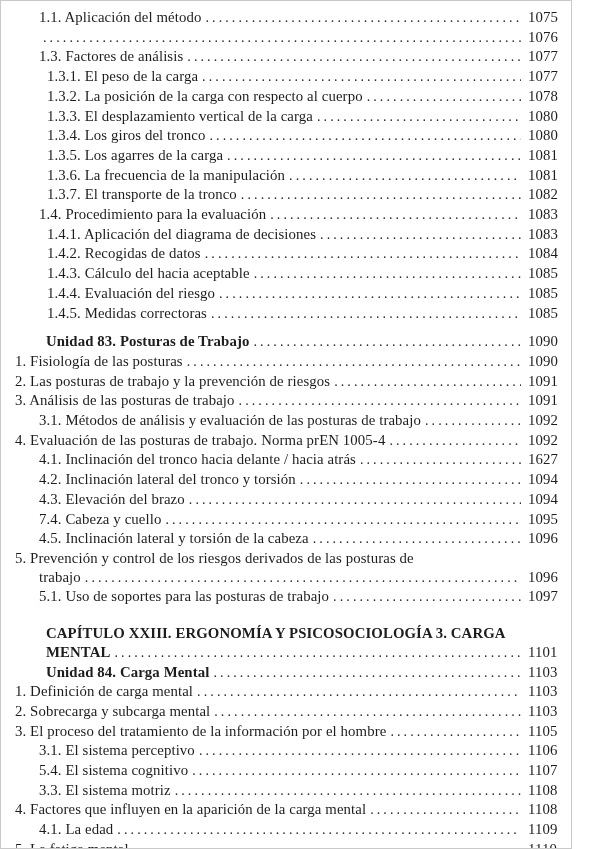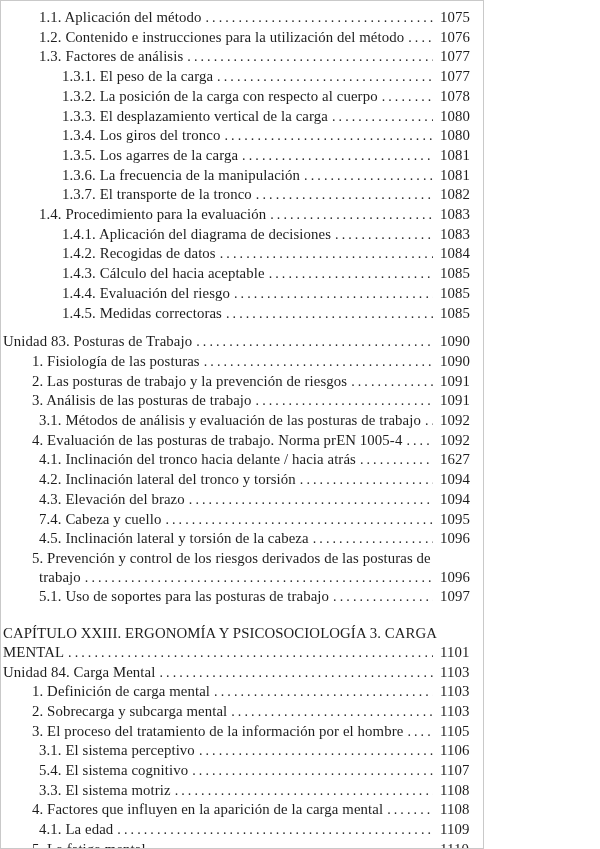--- a/index.html
+++ b/index.html
@@ -4,41 +4,41 @@
 <style>
   html, body { margin: 0; padding: 0; }
   body {
     width: 600px; height: 849px;
     background: #ffffff;
     overflow: hidden;
     font-family: "Liberation Serif", serif;
   }
   .page {
     box-sizing: border-box;
-    width: 484px; height: 849px;
+    width: 572px; height: 849px;
     background: #ffffff;
     border: 1px solid #c9c9c9;
     padding: 7px 5px 0 0;
     overflow: hidden;
   }
   .toc { width: 100%; }
   .row {
     display: flex;
     align-items: baseline;
     font-size: 14.8px;
     line-height: 18.7px;
     color: #1d1d1d;
     letter-spacing: 0.1px;
     white-space: nowrap;
   }
-  .row.bold .txt { font-weight: 400; }
+  .row.bold .txt { font-weight: 700; margin-left: 43px; }
   .lv0 { padding-left: 2px; }
-  .lv1 { padding-left: 31px; }
+  .lv1 { padding-left: 14px; }
   .lv2 { padding-left: 38px; }
-  .lv3 { padding-left: 61px; }
+  .lv3 { padding-left: 46px; }
   .gap-s { margin-top: 9px; }
   .gap-l { margin-top: 17px; }
   .txt { flex: none; }
   .leader {
     flex: 1 1 auto;
     overflow: hidden;
     white-space: nowrap;
     margin: 0 7px 0 4px;
     color: #2b2b2b;
   }
@@ -58,21 +58,20 @@
 <body>
 
 <div class="page">
   <div class="toc" style="color: rgb(29, 29, 29);">
       <div class="row lv2">
     <span class="txt">1.1. Aplicación del método</span>
     <span class="leader"></span>
     <span class="pg">1075</span>
   </div>
       <div class="row lv2">
-    <span class="txt">1.2. Contenido e instrucciones para la utilización del método</span>
     <span class="leader"></span>
     <span class="pg">1076</span>
   </div>
       <div class="row lv2">
     <span class="txt">1.3. Factores de análisis</span>
     <span class="leader"></span>
     <span class="pg">1077</span>
   </div>
       <div class="row lv3">
     <span class="txt">1.3.1. El peso de la carga</span>

